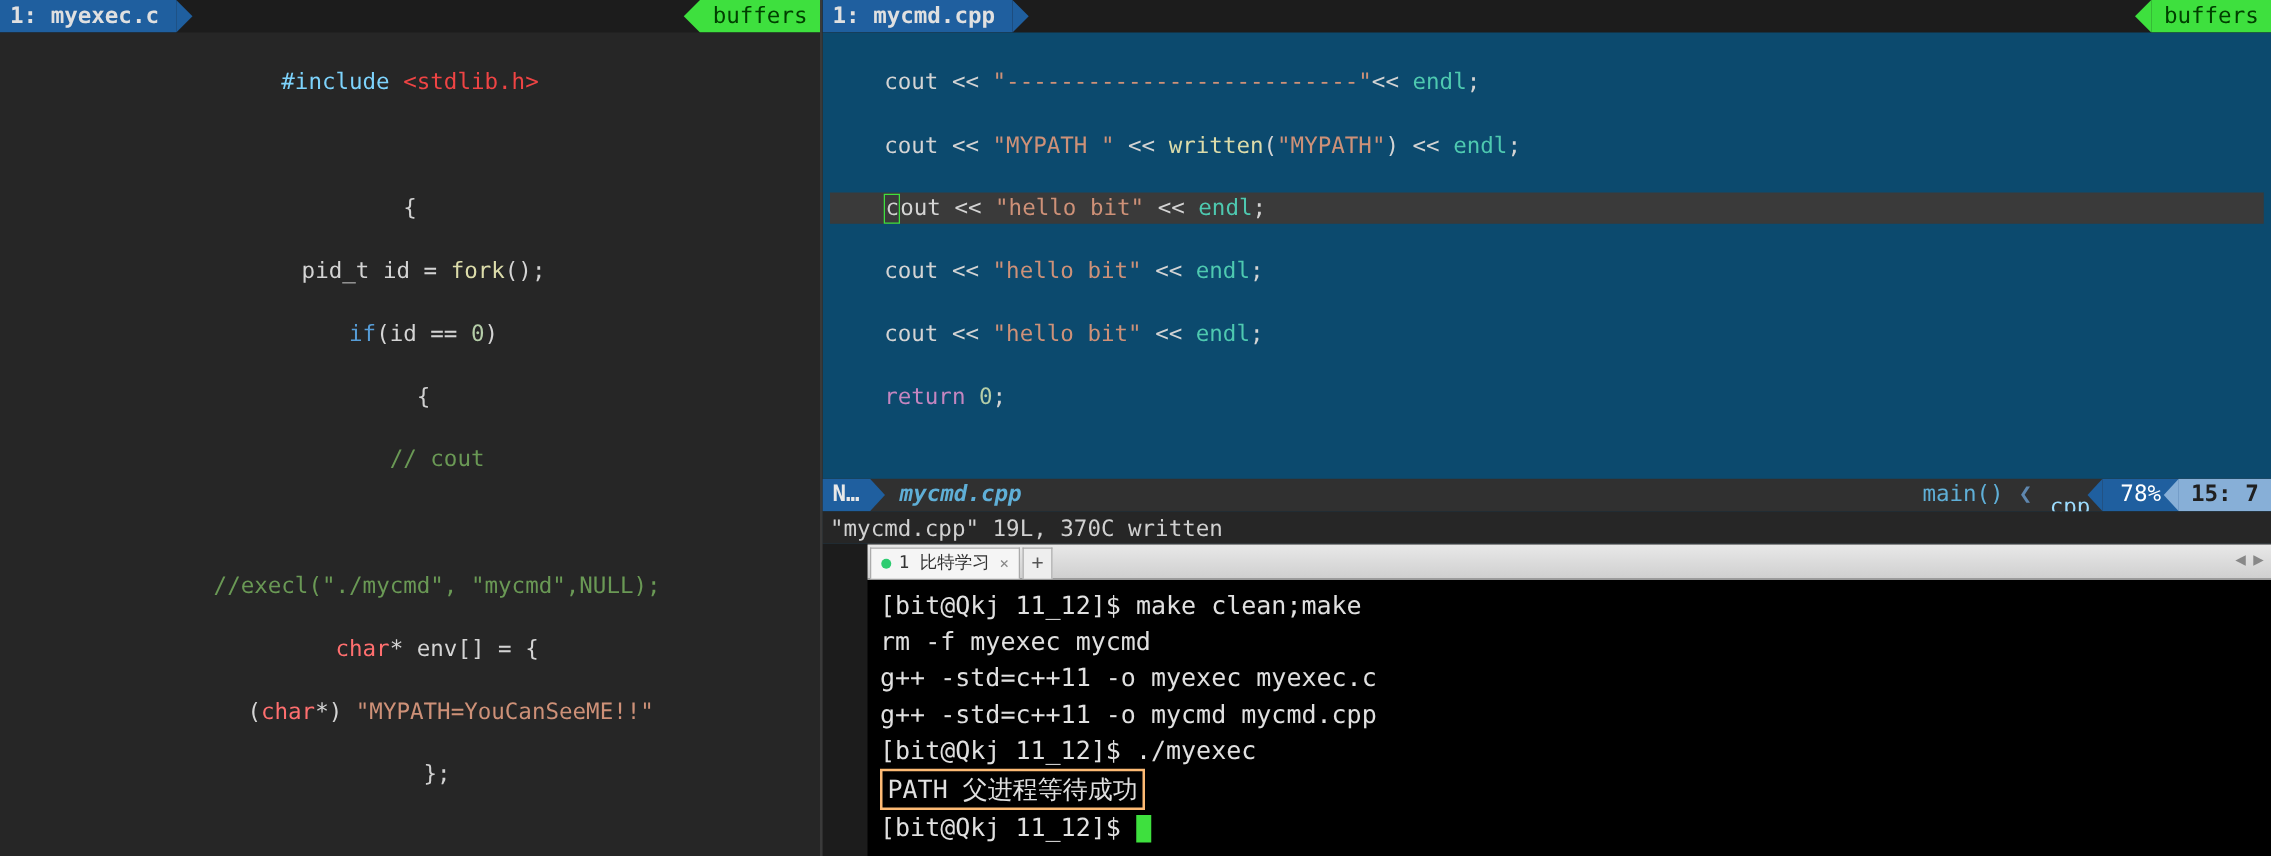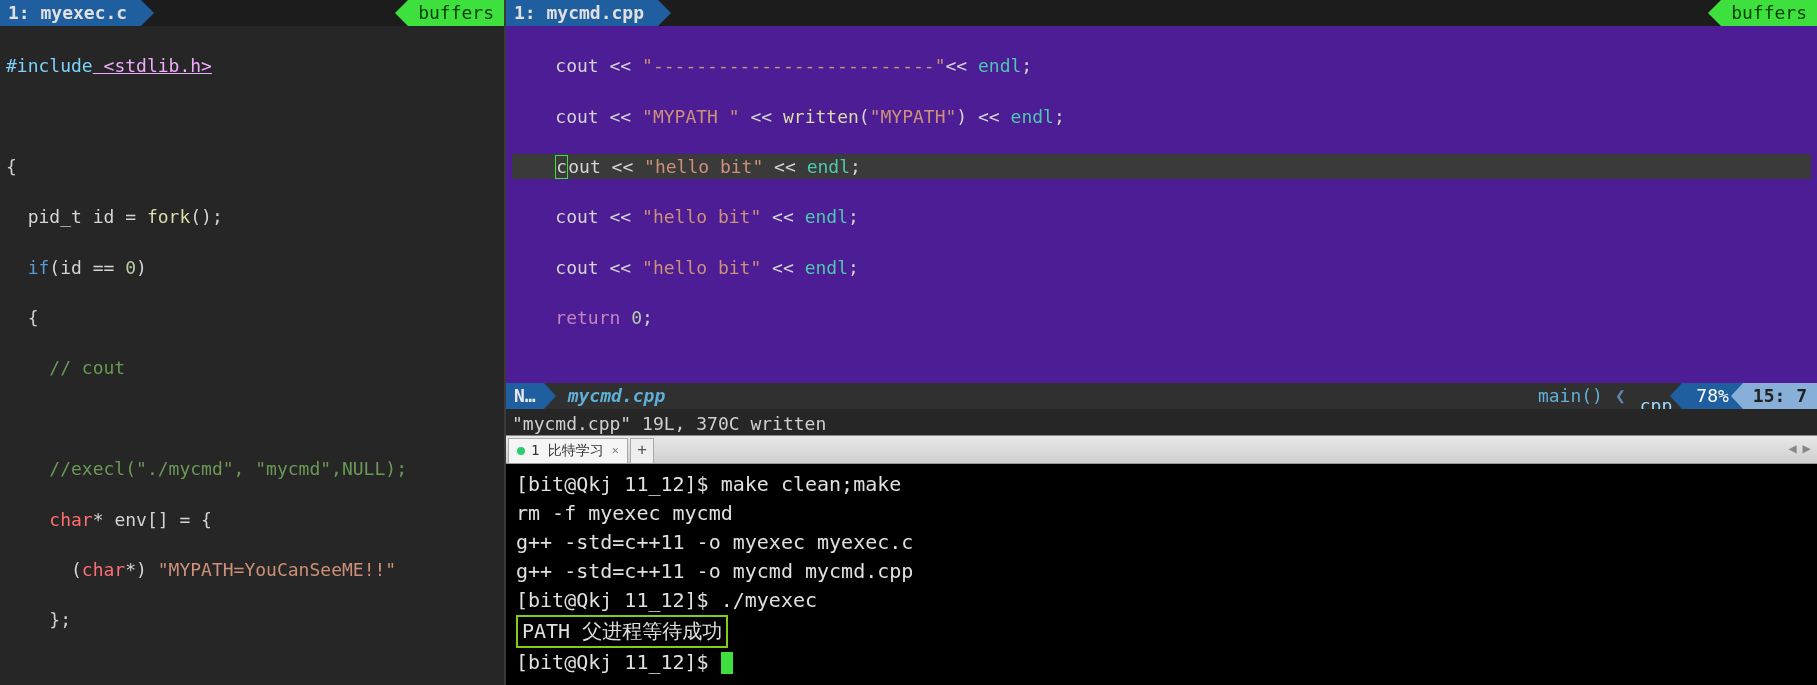--- a/index.html
+++ b/index.html
@@ -8,25 +8,26 @@
     font-family: "Consolas", "DejaVu Sans Mono", monospace;
     font-size: 18px;
     line-height: 1.4;
     color: #d0d0d0;
     width: 1817px;
     height: 685px;
     overflow: hidden;
     display: flex;
   }
   .pane-left {
-    width: 506px;
+    width: 658px;
     height: 100%;
     background: #262626;
     border-right: 2px solid #3a3a3a;
     position: relative;
+    text-align: center;
   }
   .pane-right {
     flex: 1;
     height: 100%;
     display: flex;
     flex-direction: column;
   }
   .tabline {
     height: 26px;
     background: #1c1c1c;
@@ -73,21 +74,21 @@
     border-right: 13px solid #3ee03e;
   }
   .code {
     padding: 2px 6px;
     white-space: pre;
     font-size: 18px;
   }
   .code .ln { display: block; }
   .hl-line { background: #3a3a3a; display: inline-block; min-width: 100%; }
   .c-pp   { color: #7dd3fc; }
-  .c-inc  { color: #f0abfc; text-decoration: underline; }
+  .c-inc  { color: #ef4444; }
   .c-type { color: #ff6f6f; }
   .c-kw   { color: #569cd6; }
   .c-fn   { color: #dcdcaa; }
   .c-num  { color: #b5cea8; }
   .c-str  { color: #ce9178; }
   .c-cmt  { color: #6a9955; }
   .c-op   { color: #d4d4d4; }
   .c-cout { color: #d4d4d4; }
   .c-endl { color: #4ec9b0; }
   .c-ret  { color: #c586c0; }
@@ -138,20 +139,21 @@
     padding:2px 6px;
     white-space: pre;
   }
 
   .term-wrap {
     flex:1;
     background:#000;
     display:flex;
     flex-direction:column;
     border-top:1px solid #888;
+    margin-left:36px;
   }
   .term-tabbar {
     height: 28px;
     background: linear-gradient(#e8e8e8,#cfcfcf);
     display:flex;
     align-items:stretch;
     border-bottom:1px solid #999;
     position: relative;
   }
   .term-tab {
@@ -182,32 +184,32 @@
   .term-body {
     flex:1;
     padding:6px 10px;
     color:#e0e0e0;
     font-size:20px;
     white-space:pre;
     line-height:1.45;
   }
   .term-body .prompt { color:#e0e0e0; }
   .red-box {
-    border:2px solid #84cc16;
+    border:2px solid #fdba74;
     display:inline-block;
     padding:0 4px;
   }
   .term-cursor {
     background:#3ee03e;
     display:inline-block;
     width:12px; height:22px;
     vertical-align:text-bottom;
   }
   .editor-top {
-    background:#4c1d95;
+    background:#0c4a6e;
   }
 </style>
 </head>
 <body>
 
 <div class="pane-left">
   <div class="tabline">
     <div class="tab-active">1: myexec.c</div>
     <div class="buffers-btn">buffers</div>
   </div>

